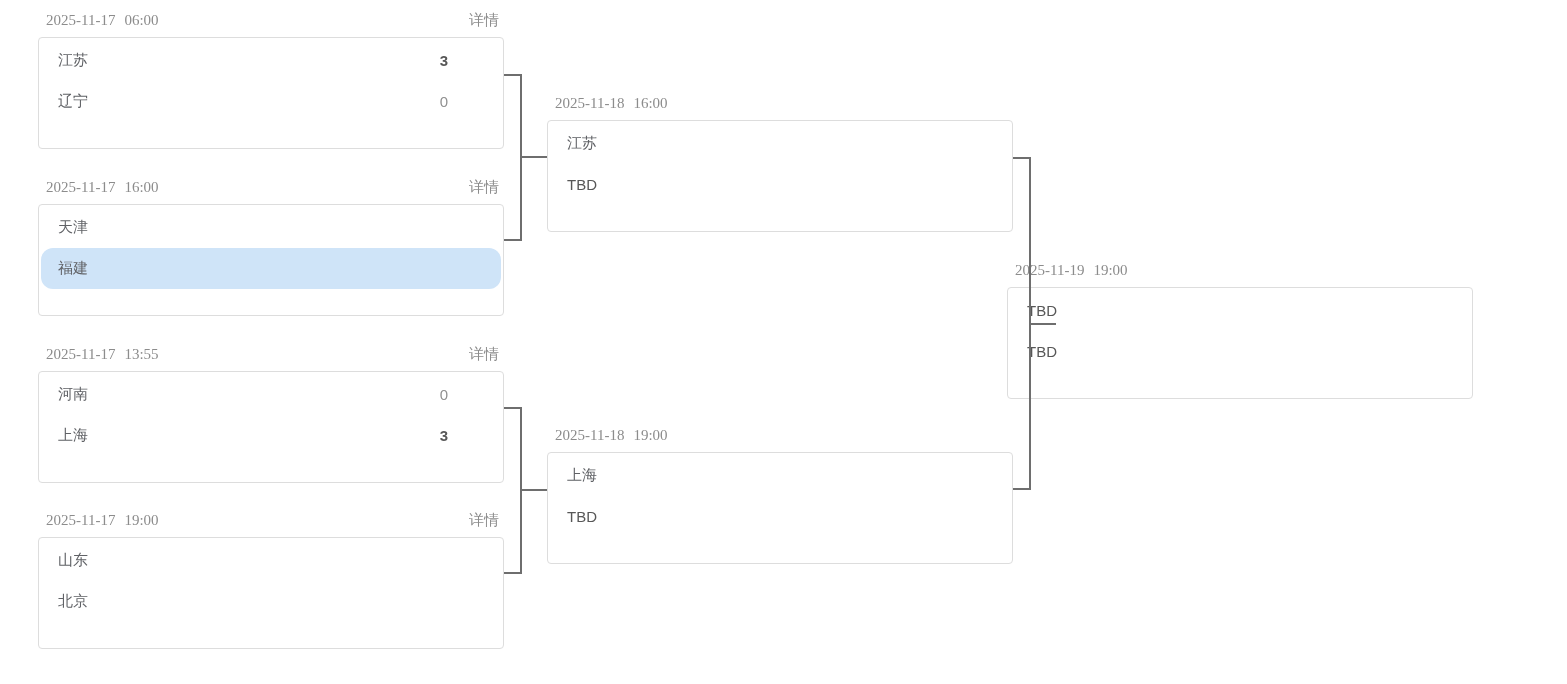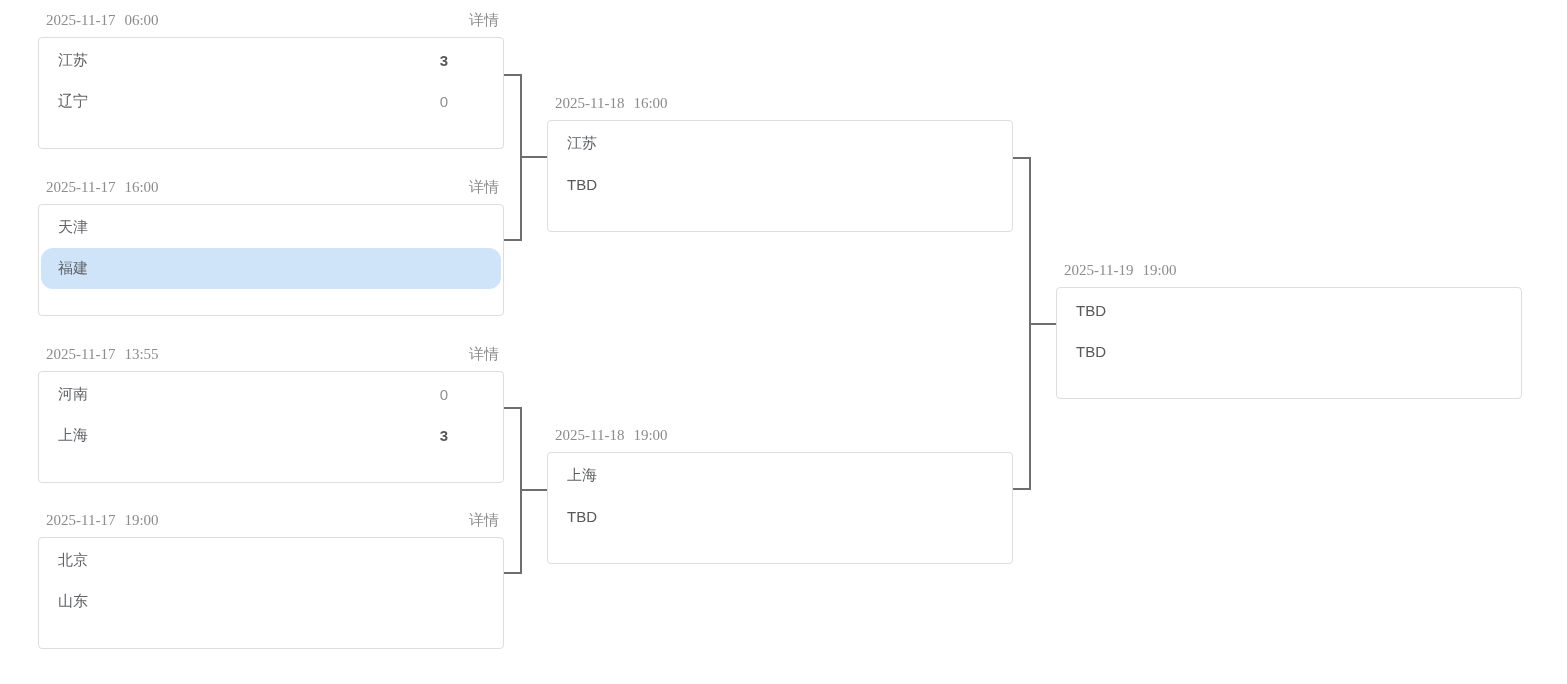--- a/index.html
+++ b/index.html
@@ -130,24 +130,24 @@
   <div class="match" style="left:38px; top:509px;">
     <div class="match-header">
       <div class="match-datetime">
         <span>2025-11-17</span>
         <span>19:00</span>
       </div>
       <a class="detail-link">详情</a>
     </div>
     <div class="card">
       <div class="team-row">
+        <span class="team-name">山东</span>
+      </div>
+      <div class="team-row">
         <span class="team-name">北京</span>
-      </div>
-      <div class="team-row">
-        <span class="team-name">山东</span>
       </div>
     </div>
   </div>
 
   <div class="match" style="left:547px; top:92px;">
     <div class="match-header">
       <div class="match-datetime">
         <span>2025-11-18</span>
         <span>16:00</span>
       </div>
@@ -172,21 +172,21 @@
     <div class="card">
       <div class="team-row">
         <span class="team-name">上海</span>
       </div>
       <div class="team-row">
         <span class="team-name tbd">TBD</span>
       </div>
     </div>
   </div>
 
-  <div class="match" style="left:1056px; top:259px;">
+  <div class="match" style="left:1007px; top:259px;">
     <div class="match-header">
       <div class="match-datetime">
         <span>2025-11-19</span>
         <span>19:00</span>
       </div>
     </div>
     <div class="card">
       <div class="team-row">
         <span class="team-name tbd">TBD</span>
       </div>

